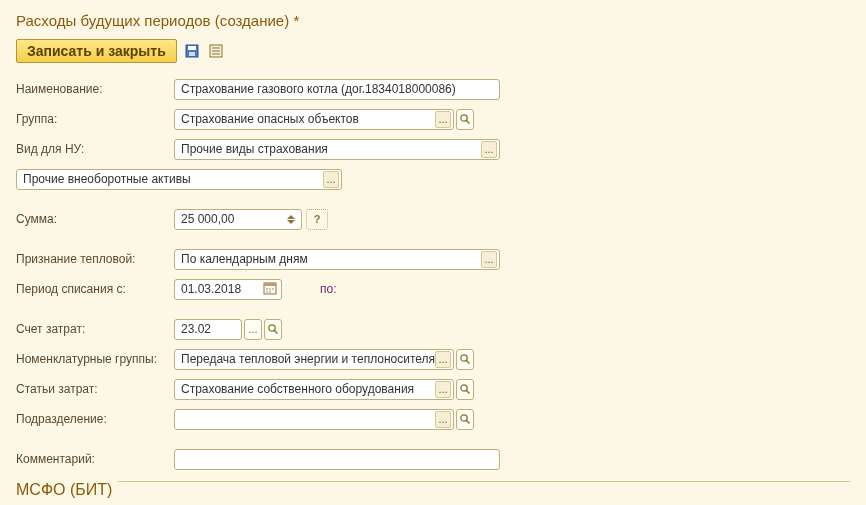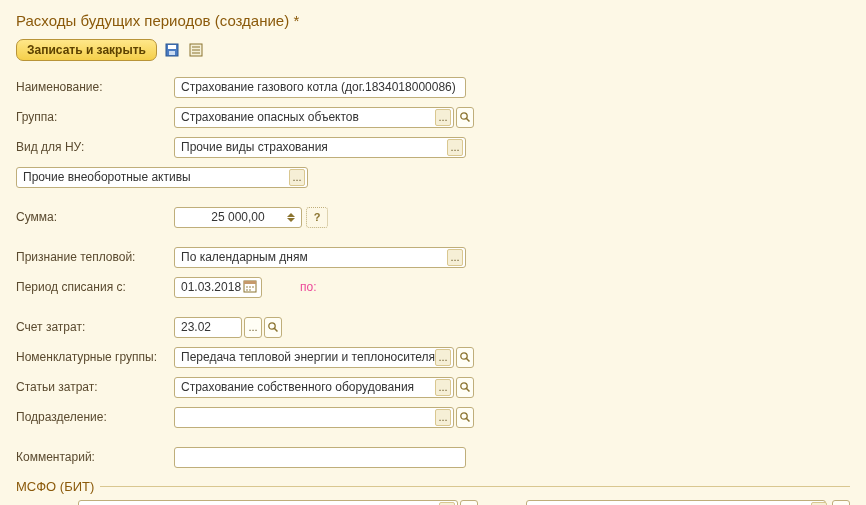--- a/index.html
+++ b/index.html
@@ -21,23 +21,23 @@
   }
   .toolbar {
     display: flex;
     align-items: center;
     gap: 6px;
     margin-bottom: 14px;
   }
   .btn-primary {
     background: linear-gradient(to bottom, #ffe789, #f5cf4a);
     border: 1px solid #b89438;
-    border-radius: 7px;
+    border-radius: 2px;
     padding: 3px 10px;
-    font-size: 12px;
+    font-size: 14px;
     font-weight: bold;
     color: #5d4200;
     cursor: pointer;
   }
   .tool-icon {
     width: 18px;
     height: 18px;
     display: inline-flex;
     align-items: center;
     justify-content: center;
@@ -58,24 +58,24 @@
   .input-text {
     height: 21px;
     border: 1px solid #bfae7a;
     border-radius: 3px;
     background: #fff;
     padding: 2px 6px;
     font-size: 12px;
     color: #333;
     outline: none;
   }
-  .input-text.w326 { width: 292px; }
+  .input-text.w326 { width: 326px; }
   .input-text.w300 { width: 280px; }
   .input-text.w76  { width: 76px; }
-  .input-text.w128 { width: 128px; text-align: center; }
+  .input-text.w128 { width: 128px; text-align: left; }
   .input-wrap {
     position: relative;
     display: inline-flex;
     align-items: center;
   }
   .dots-btn, .search-btn, .cal-btn, .spin-btn, .help-btn {
     display: inline-flex;
     align-items: center;
     justify-content: center;
     cursor: pointer;
@@ -148,35 +148,34 @@
     border: 1px dotted #bfae7a;
     border-radius: 3px;
     margin-left: 4px;
     color: #8b7430;
     font-weight: bold;
     font-size: 11px;
   }
   .section-gap { height: 10px; }
   .fieldset-legend {
     color: #8b5a0b;
-    font-size: 13px;
+    font-size: 16px;
     margin-top: 10px;
     margin-bottom: 4px;
     display: flex;
-    align-items: center;
     gap: 6px;
   }
   .fieldset-line {
     flex: 1;
     height: 1px;
     background: #d9c790;
   }
   .period-row .mid-label {
     margin: 0 8px;
-    color: #ec4899;
+    color: #701a75;
     padding-left: 30px;
   }
   svg { display: block; }
 </style>
 </head>
 <body>
 
 <div class="title">Расходы будущих периодов (создание) *</div>
 
 <div class="toolbar">
@@ -252,21 +251,21 @@
   <div class="form-label">Признание тепловой:</div>
   <div class="input-wrap">
     <input class="input-text w326" value="По календарным дням" style="">
     <span class="dots-inside dots-btn">...</span>
   </div>
 </div>
 
 <div class="form-row period-row">
   <div class="form-label">Период списания с:</div>
   <div class="input-wrap">
-    <input class="input-text w76" style="width: 88px;" value="01.03.2018">
+    <input class="input-text w76" style="width: 108px;" value="01.03.2018">
     <span class="cal-inside">
       <svg width="14" height="14" viewBox="0 0 14 14">
           <rect x="1" y="2" width="12" height="11" fill="#fff" stroke="#8b7430"></rect>
           <rect x="1" y="2" width="12" height="3" fill="#c6996b"></rect>
           <line x1="4" y1="7" x2="4" y2="7" stroke="#8b7430"></line>
           <circle cx="4" cy="8" r="0.8" fill="#8b7430"></circle>
           <circle cx="7" cy="8" r="0.8" fill="#8b7430"></circle>
           <circle cx="10" cy="8" r="0.8" fill="#8b7430"></circle>
           <circle cx="4" cy="11" r="0.8" fill="#8b7430"></circle>
           <circle cx="7" cy="11" r="0.8" fill="#8b7430"></circle>

